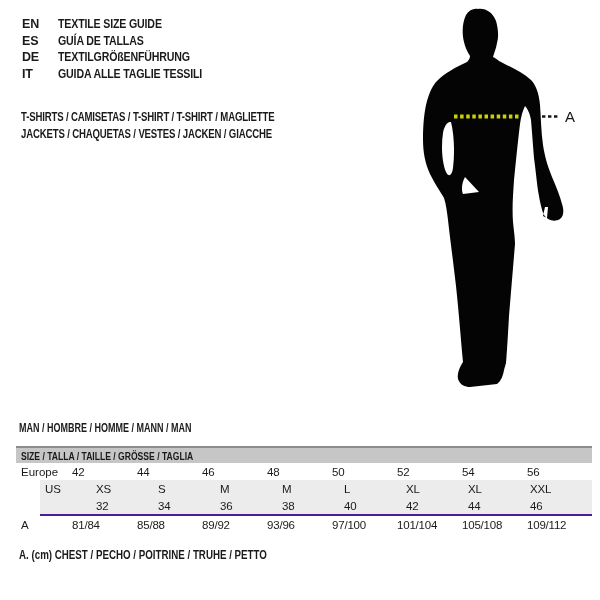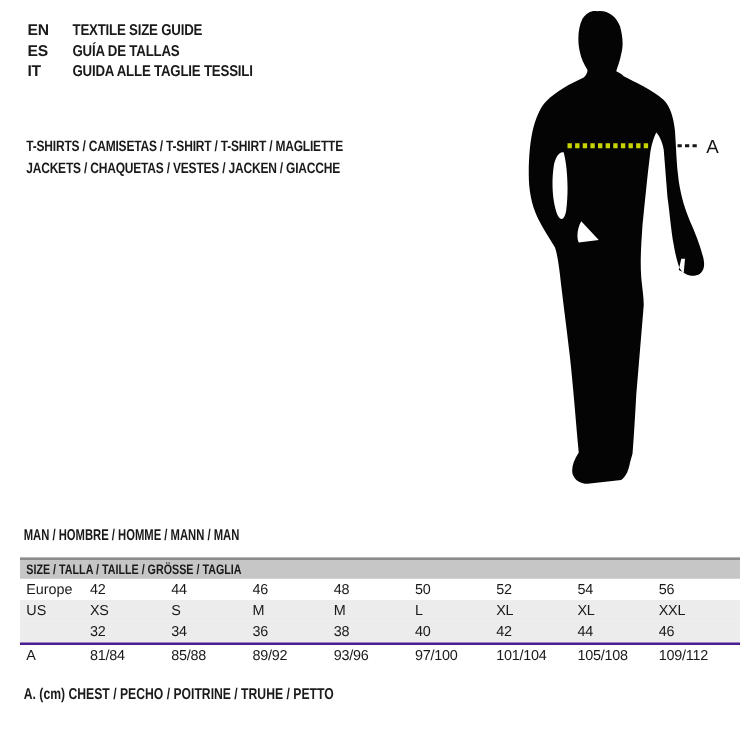--- a/index.html
+++ b/index.html
@@ -30,41 +30,45 @@
   .section-title{position:absolute;left:19px;top:420px;height:16px;line-height:16px;font-size:12.5px;font-weight:700;white-space:nowrap;}
 
   
   .size-table{position:absolute;left:16px;top:446px;width:576px;font-size:11.5px;}
   .t-header{
     display:flex;align-items:center;height:15px;background:#c6c6c6;
     border-top:2px solid #8c8c8c;padding-left:5px;
     font-size:11px;font-weight:700;color:#1a1a1a;
   }
   .t-row{display:flex;align-items:center;height:17px;}
-  .t-row.bg-light{background:#ececec;}
+  .t-row.bg-light{background:#ececec;margin-left:24px;}
   .t-row.band-end{border-bottom:2px solid #4c1d95;}
   .t-label{flex:0 0 51px;padding-left:5px;text-align:left;white-space:nowrap;}
   .t-cell{flex:1 1 0;white-space:nowrap;letter-spacing:-.2px;}
 
   
   .footnote{position:absolute;left:19px;top:547px;height:16px;line-height:16px;font-size:12.5px;font-weight:700;white-space:nowrap;}
 </style>
 </head>
 <body>
 
 <div class="canvas">
 
   <div class="langs">
     <div class="lang-row">
       <span class="lang-code">EN</span>
       <span class="lang-title cond85">TEXTILE SIZE GUIDE</span>
     </div>
     <div class="lang-row">
       <span class="lang-code">ES</span>
       <span class="lang-title cond85">GUÍA DE TALLAS</span>
+    </div>
+    <div class="lang-row">
+      <span class="lang-code">DE</span>
+      <span class="lang-title cond85">TEXTILGRÖßENFÜHRUNG</span>
     </div>
     <div class="lang-row">
       <span class="lang-code">IT</span>
       <span class="lang-title cond85">GUIDA ALLE TAGLIE TESSILI</span>
     </div>
   </div>
 
   <div class="cats">
     <div class="cat-line"><span class="cond80">T-SHIRTS / CAMISETAS / T-SHIRT / T-SHIRT / MAGLIETTE</span></div>
     <div class="cat-line"><span class="cond80">JACKETS / CHAQUETAS / VESTES / JACKEN / GIACCHE</span></div>

